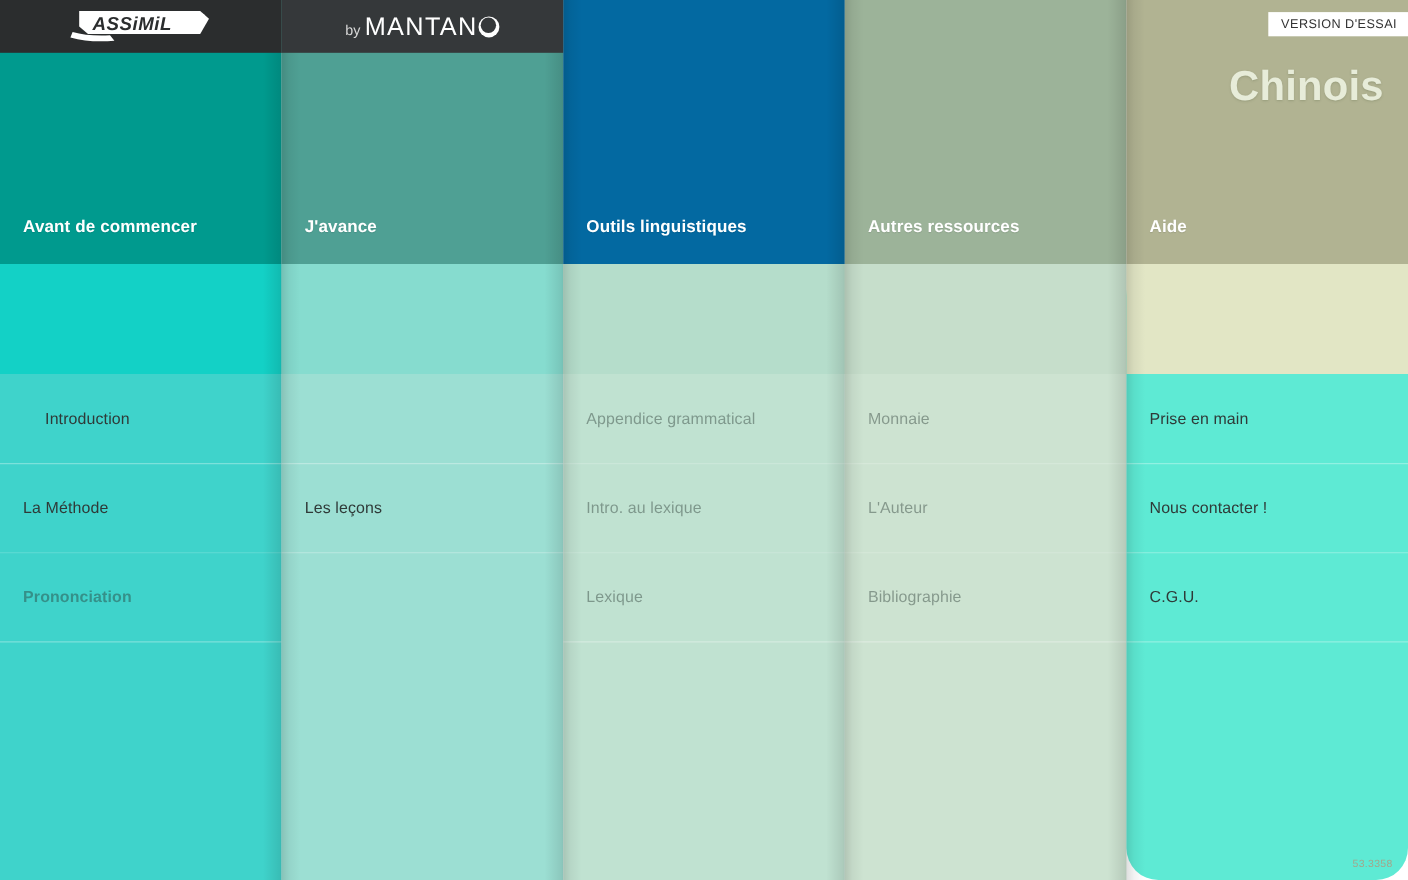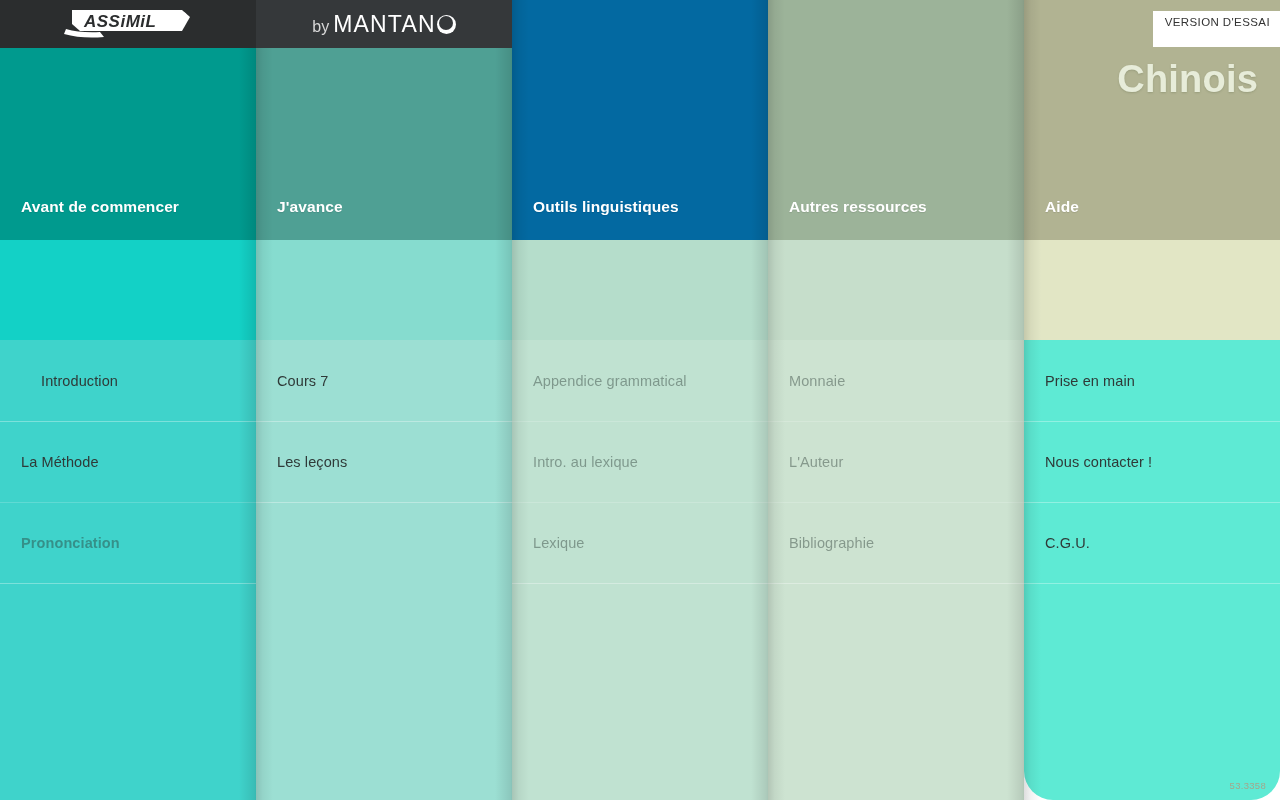--- a/index.html
+++ b/index.html
@@ -57,21 +57,21 @@
   }
   .assimil-logo svg { display: block; }
 
   .mantano-logo {
     display: flex;
     align-items: baseline;
     color: #ffffff;
     letter-spacing: 0.5px;
   }
   .mantano-by {
-    font-size: 16px;
+    font-size: 13px;
     color: #d8d8d8;
     margin-right: 4px;
     letter-spacing: 0;
   }
   .mantano-name {
     font-size: 23px;
     font-weight: 300;
     letter-spacing: 1.2px;
     font-family: "Liberation Sans", sans-serif;
   }
@@ -96,21 +96,21 @@
 
   
   .trial-badge {
     position: absolute;
     top: 11px;
     right: 0px;
     background: #ffffff;
     color: #333333;
     font-size: 11.5px;
     letter-spacing: 0.4px;
-    padding: 5px 10px 19px 12px;
+    padding: 5px 10px 5px 12px;
     z-index: 60;
     white-space: nowrap;
   }
 
   
   .columns {
     position: absolute;
     top: 0; left: 0;
     width: 1280px;
     height: 588px;
@@ -234,23 +234,20 @@
           </div>
           <div class="filler-row" style="top: 343px;"></div>
         </div>
       </div>
       <div class="col" style="left: 256px; width: 256px;">
         <div class="col-head" style="background: rgb(79, 160, 148);">
           <div class="col-title">J'avance</div>
         </div>
         <div class="col-body" style="background: rgb(156, 223, 211);">
           <div class="accent-strip" style="background: rgb(134, 220, 207);"></div>
-          <div class="item" style="top: 100px; color: rgb(47, 58, 56);">
-            <span>Cours 7</span>
-          </div>
           <div class="item divider-top" style="top: 181px; color: rgb(47, 58, 56);">
             <span>Les leçons</span>
           </div>
           <div class="filler-row" style="top: 262px;"></div>
         </div>
       </div>
       <div class="seam" style="left: 239px; background: linear-gradient(to right, rgba(0, 0, 0, 0) 0%, rgba(0, 0, 0, 0.1) 45%, rgba(0, 0, 0, 0.13) 50%, rgba(0, 0, 0, 0.05) 70%, rgba(0, 0, 0, 0) 100%);"></div>
       <div class="col" style="left: 512px; width: 256px;">
         <div class="col-head" style="background: #0369a1;">
           <div class="col-title">Outils linguistiques</div>

